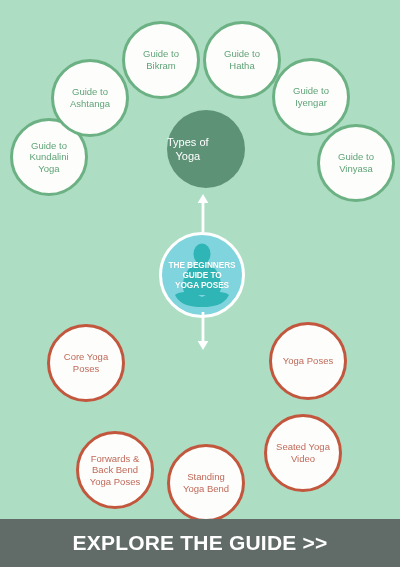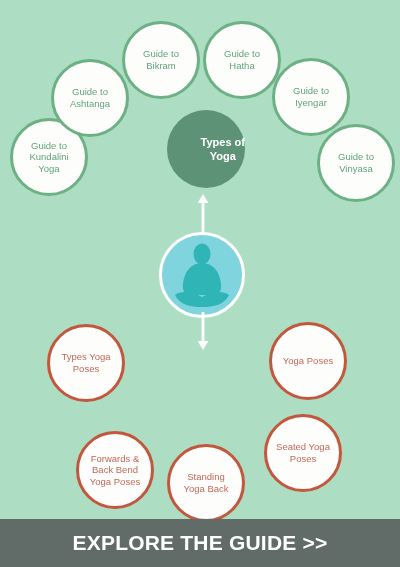--- a/index.html
+++ b/index.html
@@ -57,24 +57,24 @@
   }
   
   .hub {
     position: absolute;
     box-sizing: border-box;
     border-radius: 50%;
     background: #5E9277;
     color: #ffffff;
     display: flex;
     align-items: center;
-    justify-content: flex-end;
+    justify-content: flex-start;
     text-align: center;
     font-size: 11px;
-    font-weight: bold;
+    font-weight: normal;
     line-height: 1.3;
   }
   .hub .label { display: block; white-space: pre-line; }
 
   
   .badge {
     position: absolute;
     box-sizing: border-box;
     border-radius: 50%;
     background: #7FD4DE;
@@ -173,48 +173,51 @@
 
     <div class="badge" style="left:159px; top:232px; width:86px; height:86px;">
       <svg width="80" height="80" viewBox="0 0 80 80" aria-hidden="true">
 
         <ellipse cx="40" cy="19" rx="8.5" ry="10.5" fill="#2FB5B5"></ellipse>
 
         <path d="M40 28 C29 28 22 37 21 49 C20 57 24 60 28 60 L52 60 C56 60 60 57 59 49 C58 37 51 28 40 28 Z" fill="#2FB5B5"></path>
 
         <path d="M13 60 C20 55 30 57 40 62 C50 57 60 55 67 60 C62 70 52 72 40 72 C28 72 18 70 13 60 Z" fill="#2FB5B5"></path>
       </svg>
+      <div class="badge-text">THE BEGINNERS
+GUIDE TO
+YOGA POSES</div>
     </div>
 
     <div class="arrow" style="left:196px; top:312px; width:14px; height:40px;">
       <svg width="14" height="40" viewBox="0 0 14 40" aria-hidden="true">
         <path d="M7 38 L1.6 29 L5.6 29 L5.6 0 L8.4 0 L8.4 29 L12.4 29 Z" fill="#FFFFFF"></path>
       </svg>
     </div>
 
 
     <div class="node node-red" style="left:47px; top:324px; width:78px; height:78px;">
-      <span class="label">Types Yoga
+      <span class="label">Core Yoga
 Poses</span>
     </div>
 
     <div class="node node-red" style="left:76px; top:431px; width:78px; height:78px;">
       <span class="label">Forwards &amp;
 Back Bend
 Yoga Poses</span>
     </div>
 
     <div class="node node-red" style="left:167px; top:444px; width:78px; height:78px;">
       <span class="label">Standing
-Yoga Back</span>
+Yoga Bend</span>
     </div>
 
     <div class="node node-red" style="left:264px; top:414px; width:78px; height:78px;">
       <span class="label">Seated Yoga
-Poses</span>
+Video</span>
     </div>
 
     <div class="node node-red" style="left:269px; top:322px; width:78px; height:78px;">
       <span class="label">Yoga Poses</span>
     </div>
 
   </div>
 
   <div class="cta-bar">
     <span class="cta-text">EXPLORE THE GUIDE &gt;&gt;</span>

